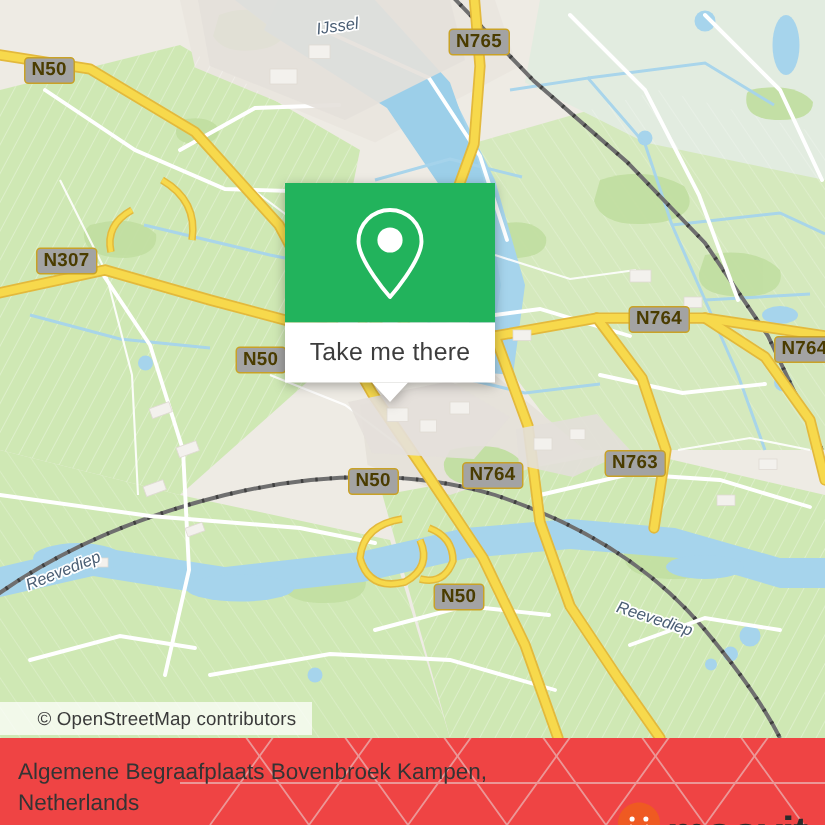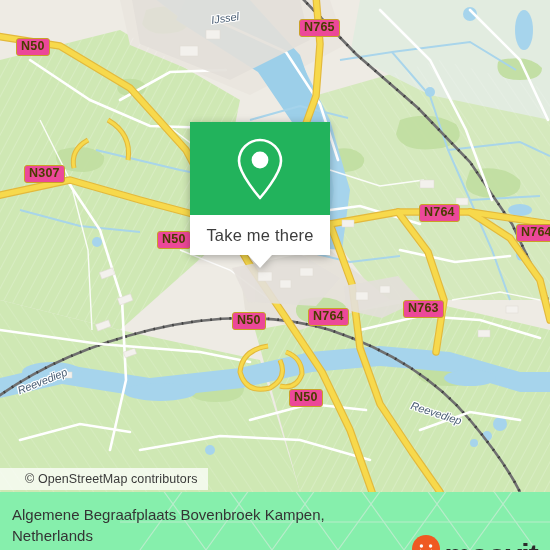--- a/index.html
+++ b/index.html
@@ -19,21 +19,21 @@
     position:absolute;left:0;top:468px;
     background:rgba(255,255,255,0.72);
     padding:4px 10px 4px 25px;
     font-size:12.5px;color:#3a3a3a;letter-spacing:.1px;
     white-space:nowrap;
   }
 
   
   .shield{
     position:absolute;
-    background:#ec4899;
+    background:#a3a3a3;
     border:1.6px solid #c9a227;
     border-radius:3px;
     color:#4a3c00;
     font-size:12.5px;font-weight:bold;
     letter-spacing:.2px;
     padding:1px 4px 2px 4px;
     line-height:13px;
     box-sizing:border-box;
     white-space:nowrap;
   }
@@ -66,21 +66,21 @@
     position:absolute;left:50%;top:133px;transform:translateX(-50%);
     width:0;height:0;
     border-left:12px solid transparent;
     border-right:12px solid transparent;
     border-top:13px solid #ffffff;
   }
 
   
   #footer{
     position:absolute;left:0;top:492px;width:550px;height:58px;
-    background:#86efac;overflow:hidden;
+    background:#ef4444;overflow:hidden;
   }
   #footer .wm{position:absolute;left:0;top:0;width:550px;height:58px;opacity:.5;}
   #footer .title{
     position:absolute;left:12px;top:12px;width:370px;
     font-size:15px;line-height:21px;color:#343434;
   }
   #footer .logo{
     position:absolute;right:12px;top:14px;
     display:flex;align-items:center;gap:3px;margin-top:28px;
   }

